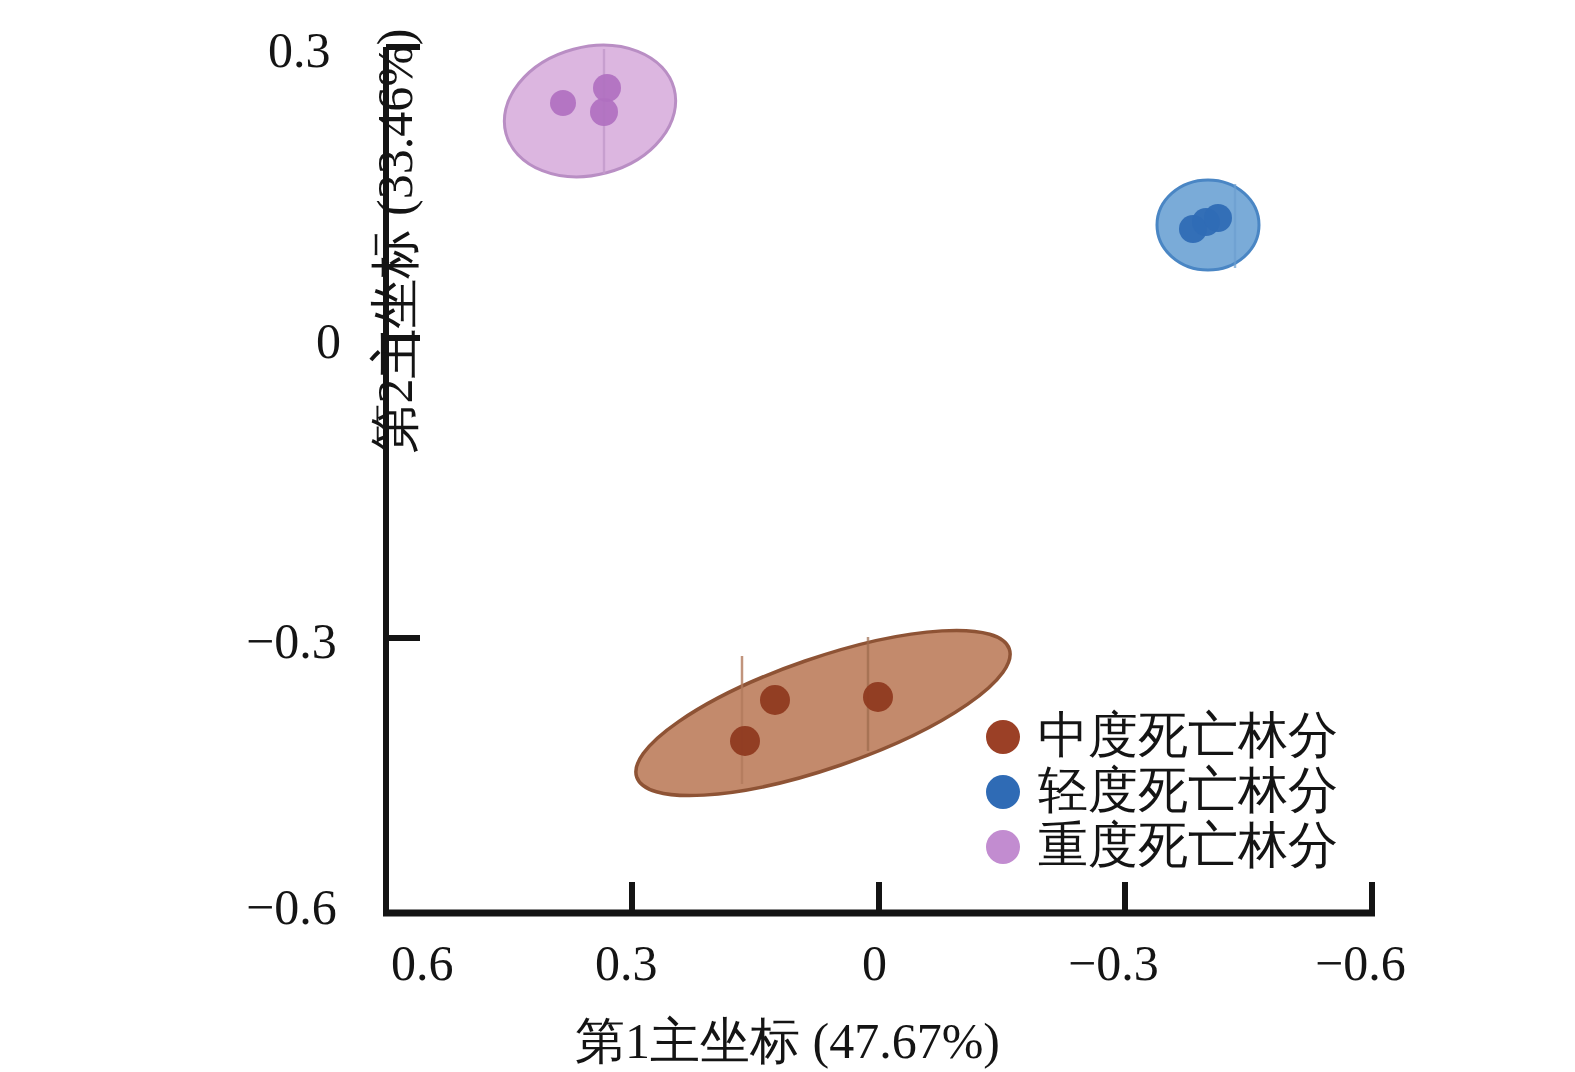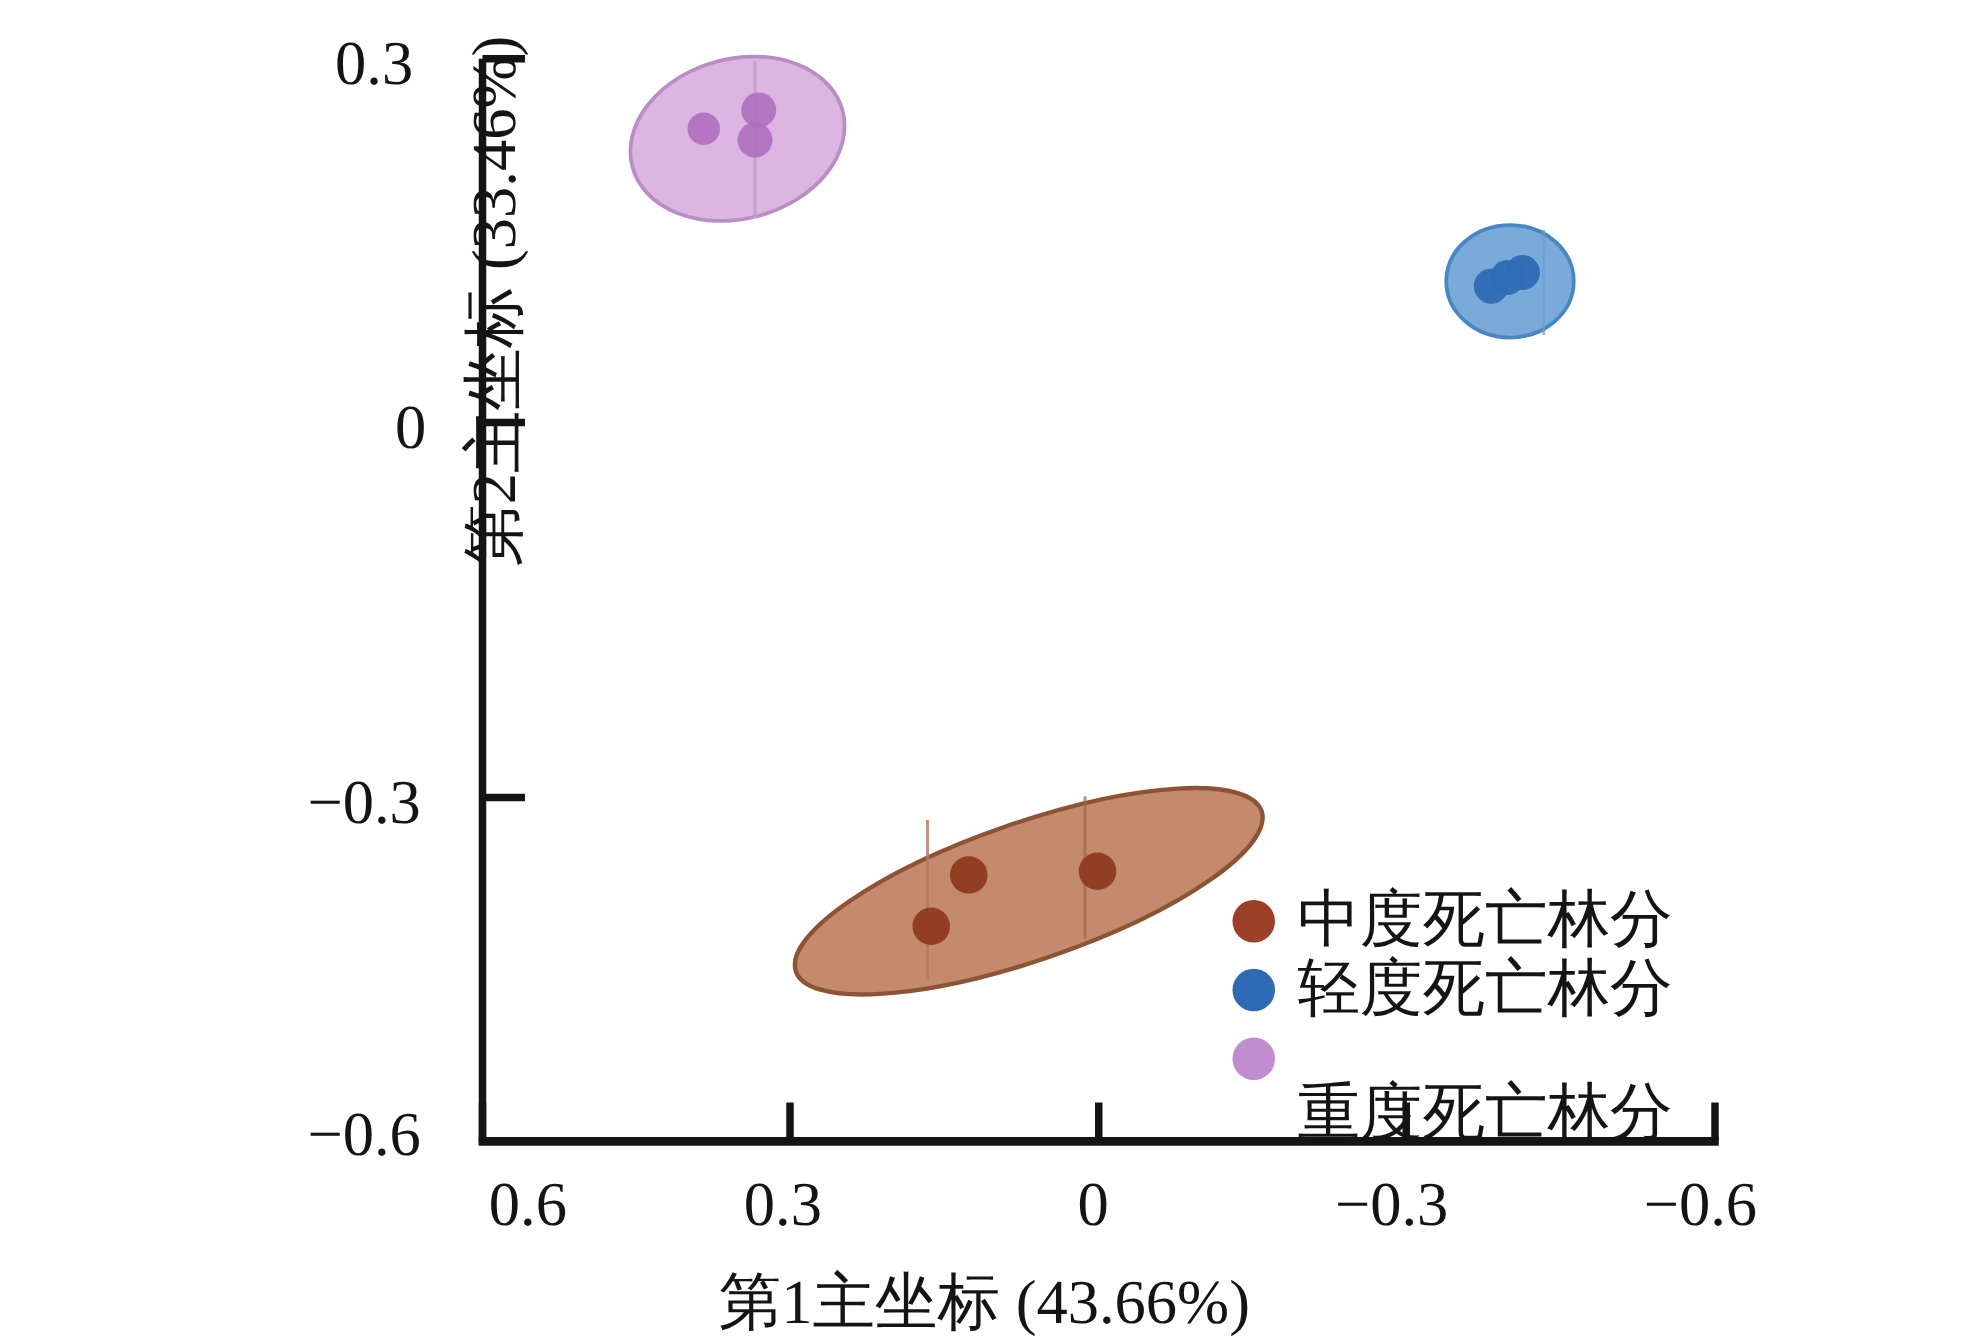--- a/index.html
+++ b/index.html
@@ -115,27 +115,27 @@
   <div class="xtick" style="left:595px;top:918px;">0.3</div>
   <div class="xtick" style="left:862px;top:918px;">0</div>
   <div class="xtick" style="left:1068px;top:918px;">−0.3</div>
   <div class="xtick" style="left:1315px;top:918px;">−0.6</div>
 
   <div class="ylabelwrap">
     <span>第2主坐标 (33.46%)</span>
   </div>
 
   <div class="xlabelwrap">
-    <span>第1主坐标 (43.66%)</span>
+    <span>第1主坐标 (47.67%)</span>
   </div>
 
   <div style="position:absolute;left:975px;top:690px;">
     <div class="legenddot" style="left:11px;top:14px;width:34px;height:34px;background:#9b4026;"></div>
     <div class="legendlabel" style="left:63px;top:4px;">中度死亡林分</div>
 
     <div class="legenddot" style="left:11px;top:69px;width:34px;height:34px;background:#2f6bb5;"></div>
     <div class="legendlabel" style="left:63px;top:59px;">轻度死亡林分</div>
 
     <div class="legenddot" style="left:11px;top:124px;width:34px;height:34px;background:#c28cd0;"></div>
-    <div class="legendlabel" style="left:63px;top:114px;margin-top:44px;">重度死亡林分</div>
+    <div class="legendlabel" style="left:63px;top:114px;">重度死亡林分</div>
   </div>
 
 </div>
 
 </body></html>

